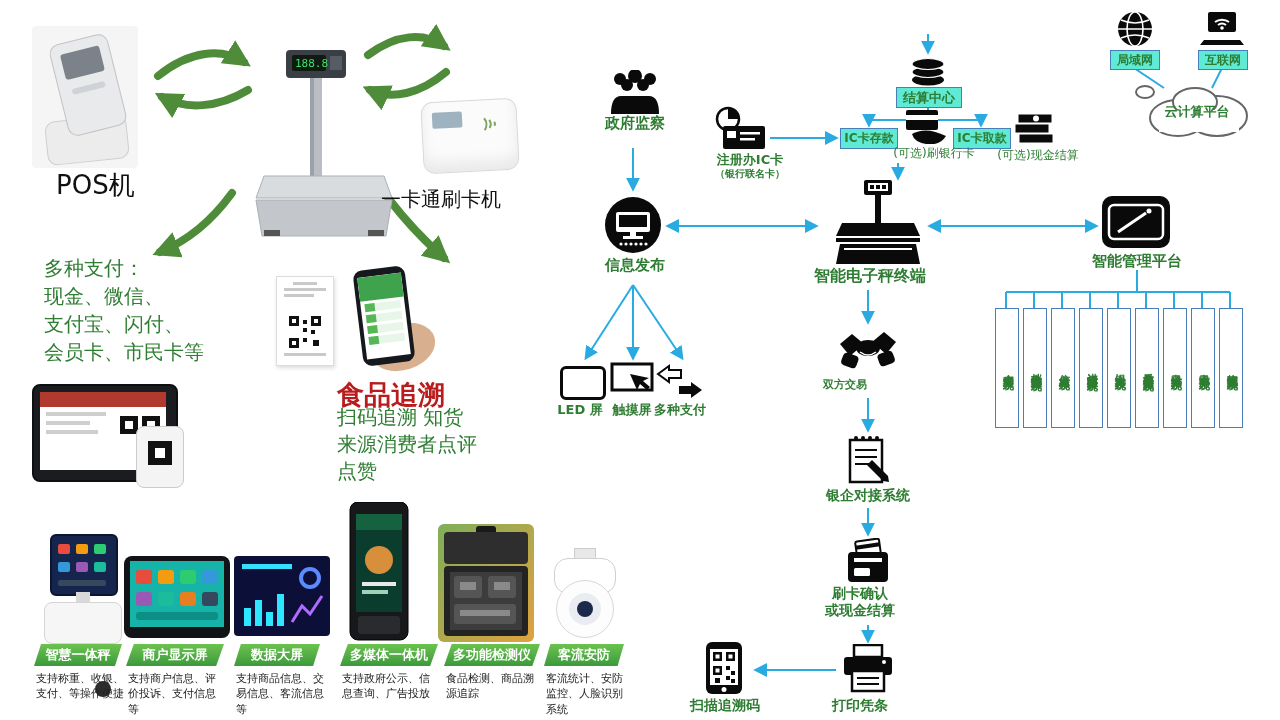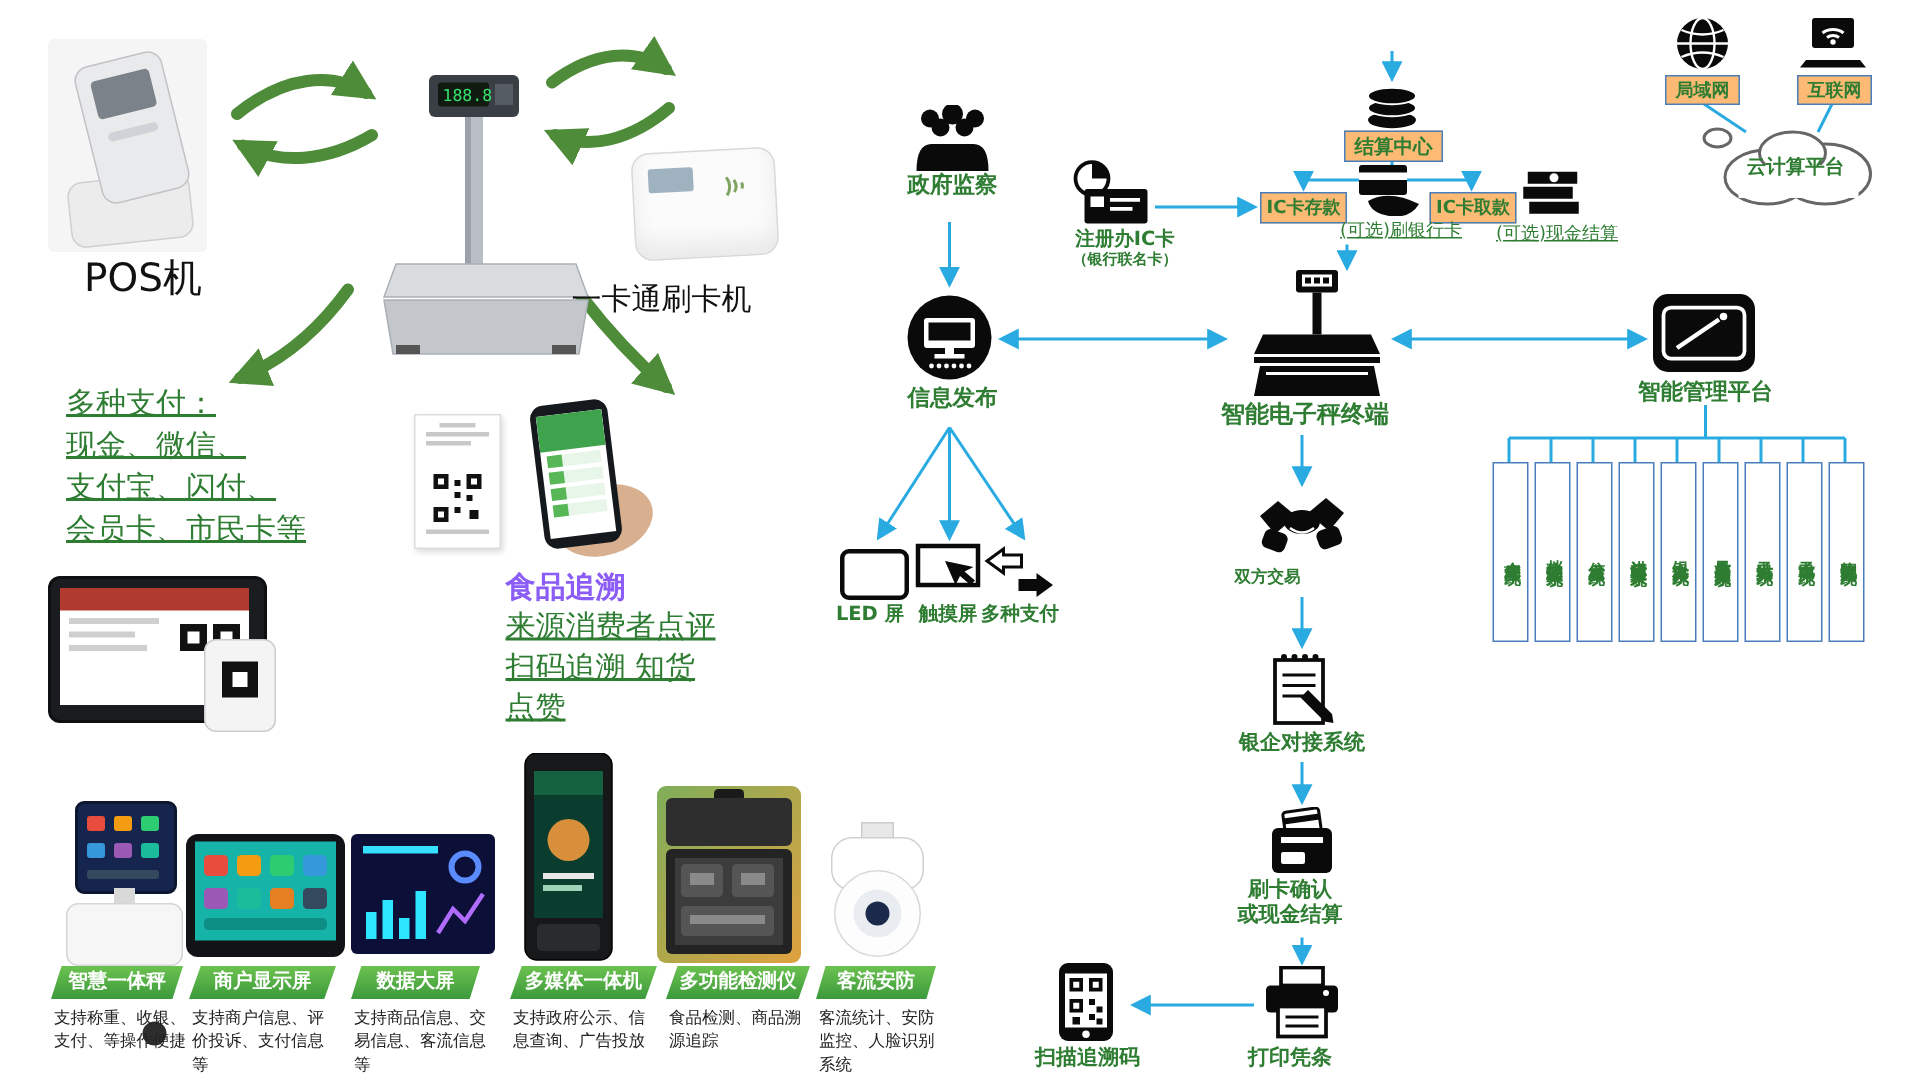--- a/index.html
+++ b/index.html
@@ -1,21 +1,21 @@
 <!DOCTYPE html>
 <html><head>
 <meta charset="utf-8">
 <style>
   html,body{margin:0;padding:0;background:#fff;}
   body{font-family:"DejaVu Sans","Liberation Sans",sans-serif;}
   .canvas{position:relative;width:1280px;height:720px;background:#fff;overflow:hidden;}
   .abs{position:absolute;}
   .lbl{position:absolute;color:#2e7d32;font-weight:bold;text-align:center;line-height:1.2;}
-  .lbl.n{font-weight:normal;text-decoration:underline;}
-  .bx{position:absolute;border:1px solid #4a7ebb;background:#fdba74;color:#2e7d32;font-size:12px;font-weight:bold;text-align:center;display:flex;align-items:center;justify-content:center;}
+  .lbl.n{font-weight:normal;}
+  .bx{position:absolute;border:1px solid #4a7ebb;background:#5eead4;color:#2e7d32;font-size:12px;font-weight:bold;text-align:center;display:flex;align-items:center;justify-content:center;}
   .sys{position:absolute;top:308px;width:22px;height:118px;border:1px solid #4a7ebb;background:#fff;color:#2e7d32;
        writing-mode:vertical-rl;text-orientation:upright;font-size:11px;font-weight:bold;
        display:flex;align-items:center;justify-content:center;letter-spacing:1px;}
   .ribbon{position:absolute;top:644px;height:22px;background:linear-gradient(180deg,#6cc24f,#3c9a3c);
           clip-path:polygon(8% 0,100% 0,92% 100%,0 100%);color:#fff;font-size:13px;font-weight:bold;
           text-align:center;line-height:22px;}
   .pdesc{position:absolute;top:671px;font-size:11px;color:#222;line-height:1.4;}
   .blk{color:#111;position:absolute;font-weight:normal;}
   .led-box{position:absolute;border:3px solid #0a0a0a;border-radius:6px;background:#fff;}
   
@@ -186,24 +186,24 @@
       <div class="fscreen">
         <div class="fs-top"></div>
         <div class="fs-row"></div>
           <div class="fs-row"></div>
           <div class="fs-row"></div>
           <div class="fs-row"></div>
       </div>
     </div>
   </div>
 
-  <div class="lbl" style="left:337px;top:379px;font-size:20px;color:#8b5cf6;text-align:center">食品追溯</div>
+  <div class="lbl" style="left:337px;top:379px;font-size:27px;color:#b91c1c;text-align:center">食品追溯</div>
   <div class="lbl n" style="left:337px;top:404px;font-size:20px;text-align:left;line-height:27px">
+    <div>扫码追溯  知货</div>
     <div>来源消费者点评</div>
-    <div>扫码追溯  知货</div>
     <div>点赞</div>
   </div>
 
   <div class="tabwrap">
     <div class="tab-body">
       <div class="tab-screen">
         <div class="tab-head"></div>
         <div class="t-line"></div>
           <div class="t-line" style="width:44px"></div>
           <div class="t-line" style="width:52px"></div>

